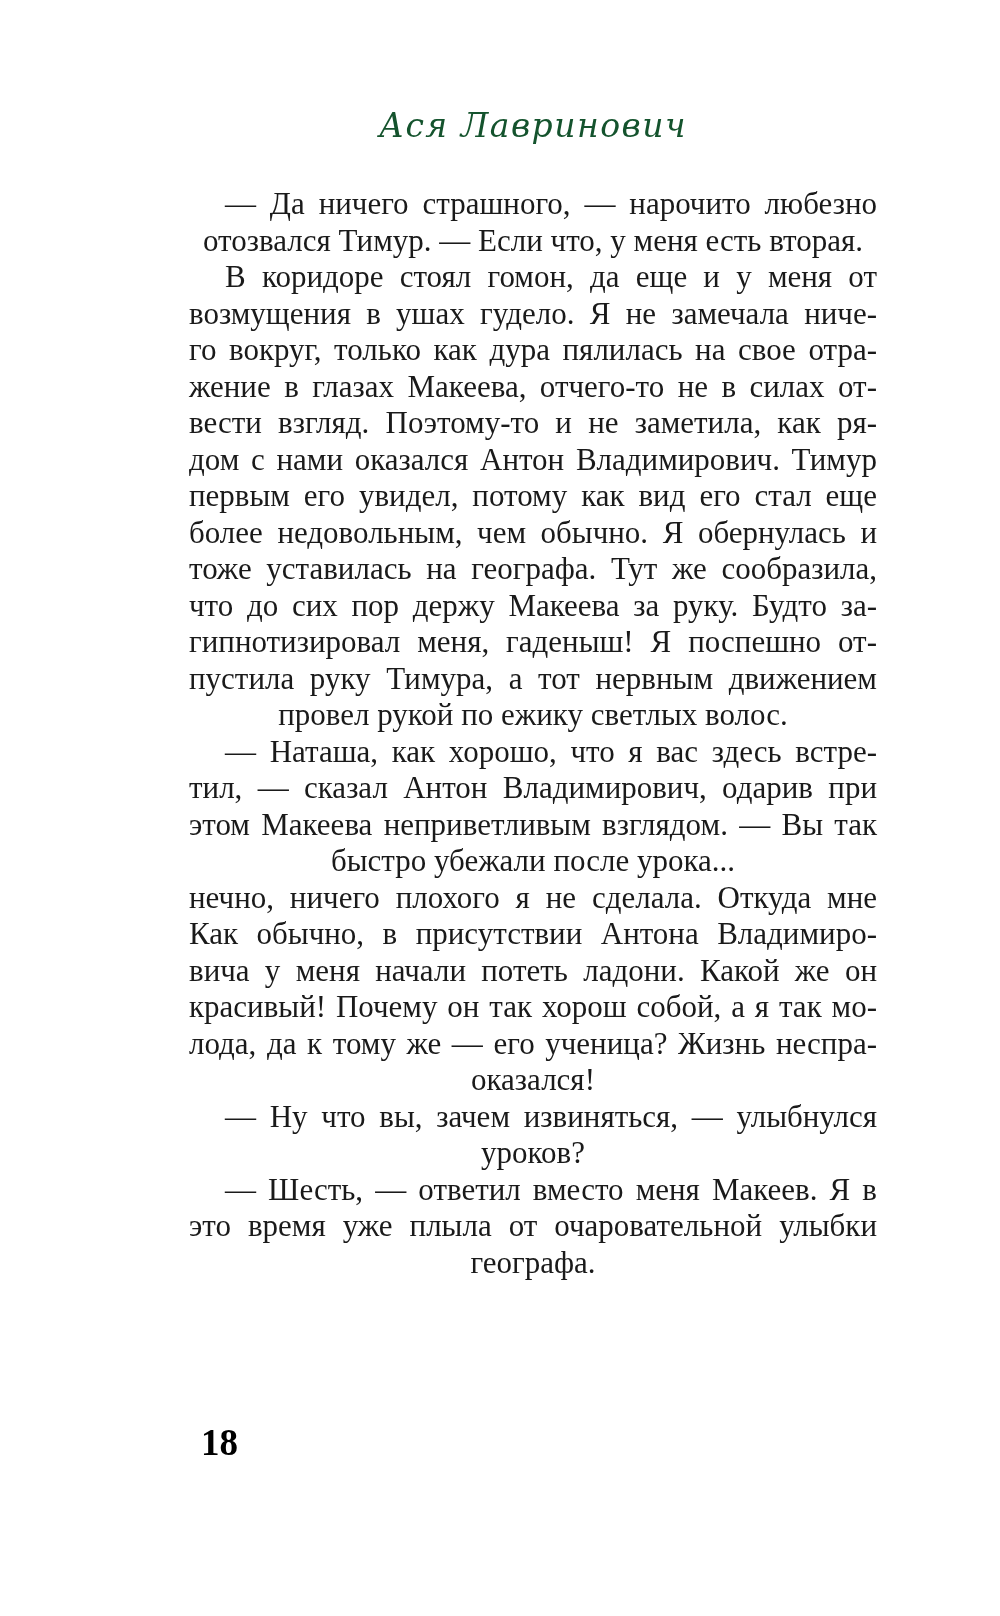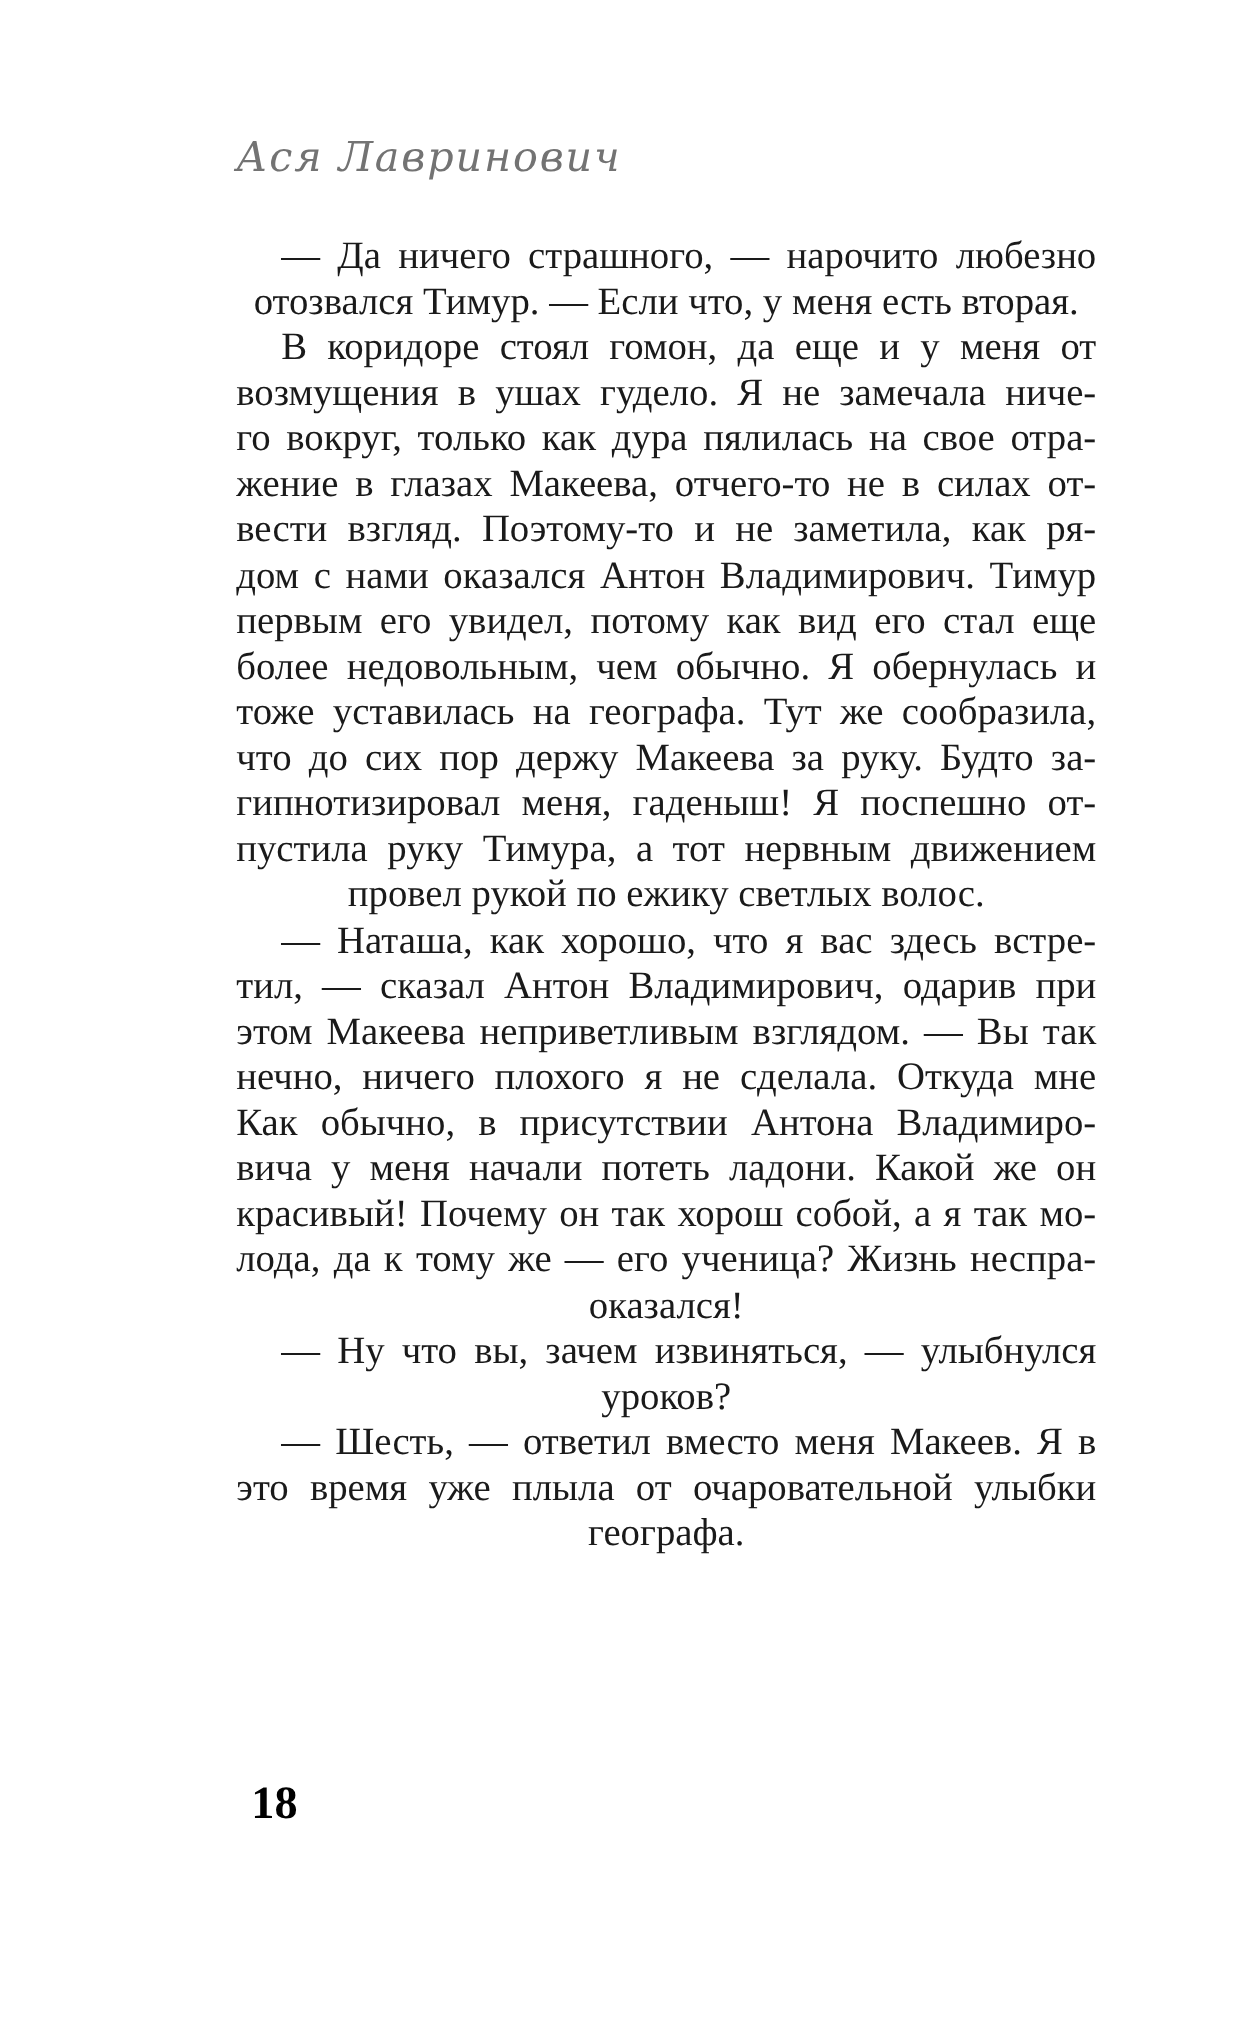--- a/index.html
+++ b/index.html
@@ -12,25 +12,26 @@
     width: 1000px;
     height: 1616px;
     background: #ffffff;
     overflow: hidden;
   }
   .author {
     position: absolute;
     top: 106px;
     left: 189px;
     width: 688px;
+    text-align: center;
     font-family: "DejaVu Serif", serif;
     font-style: italic;
     font-size: 33px;
     letter-spacing: 1.5px;
-    color: #737373;
+    color: #14532d;
   }
   .text-block {
     position: absolute;
     left: 189px;
     top: 186px;
     width: 688px;
     font-family: "Liberation Serif", serif;
     font-size: 31px;
     color: #1a1a1a;
   }
@@ -81,20 +82,21 @@
         <div class="line justify">тоже уставилась на географа. Тут же сообразила,</div>
         <div class="line justify">что до сих пор держу Макеева за руку. Будто за-</div>
         <div class="line justify">гипнотизировал меня, гаденыш! Я поспешно от-</div>
         <div class="line justify">пустила руку Тимура, а тот нервным движением</div>
         <div class="line">провел рукой по ежику светлых волос.</div>
       </div>
       <div>
         <div class="line first justify">— Наташа, как хорошо, что я вас здесь встре-</div>
         <div class="line justify">тил, — сказал Антон Владимирович, одарив при</div>
         <div class="line justify">этом Макеева неприветливым взглядом. — Вы так</div>
+        <div class="line">быстро убежали после урока...</div>
       </div>
       <div>
         <div class="line justify">нечно, ничего плохого я не сделала. Откуда мне</div>
         <div class="line justify">Как обычно, в присутствии Антона Владимиро-</div>
         <div class="line justify">вича у меня начали потеть ладони. Какой же он</div>
         <div class="line justify">красивый! Почему он так хорош собой, а я так мо-</div>
         <div class="line justify">лода, да к тому же — его ученица? Жизнь неспра-</div>
         <div class="line">оказался!</div>
       </div>
       <div>

